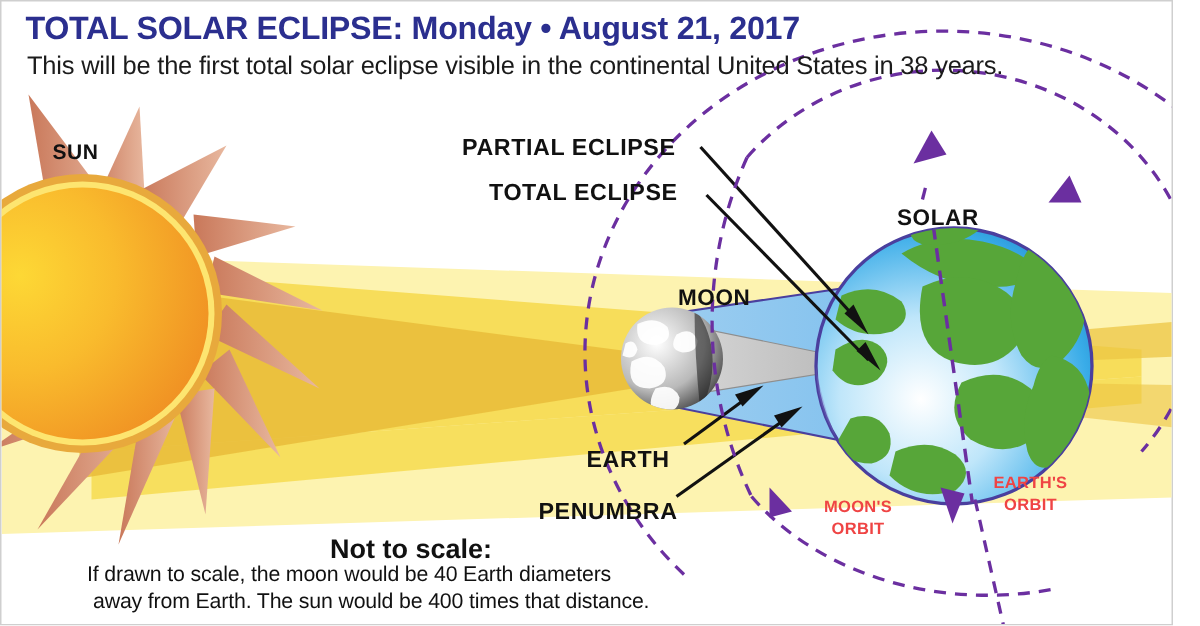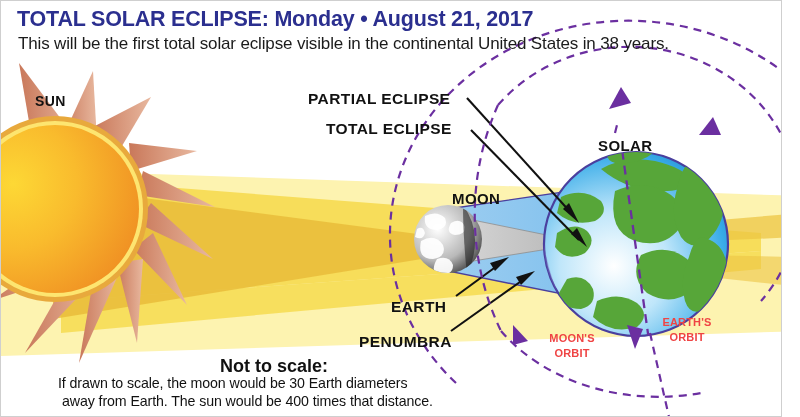--- a/index.html
+++ b/index.html
@@ -225,16 +225,16 @@
   <div class="orbit-lbl orbit-moon">
     <div>MOON'S</div>
     <div>ORBIT</div>
   </div>
   <div class="orbit-lbl orbit-earth">
     <div>EARTH'S</div>
     <div>ORBIT</div>
   </div>
 
   <div class="note-head">Not to scale:</div>
-  <div class="note-l1">If drawn to scale, the moon would be 30 Earth diameters</div>
+  <div class="note-l1">If drawn to scale, the moon would be 40 Earth diameters</div>
   <div class="note-l2">away from Earth. The sun would be 400 times that distance.</div>
 
 </div>
 
 </body></html>

